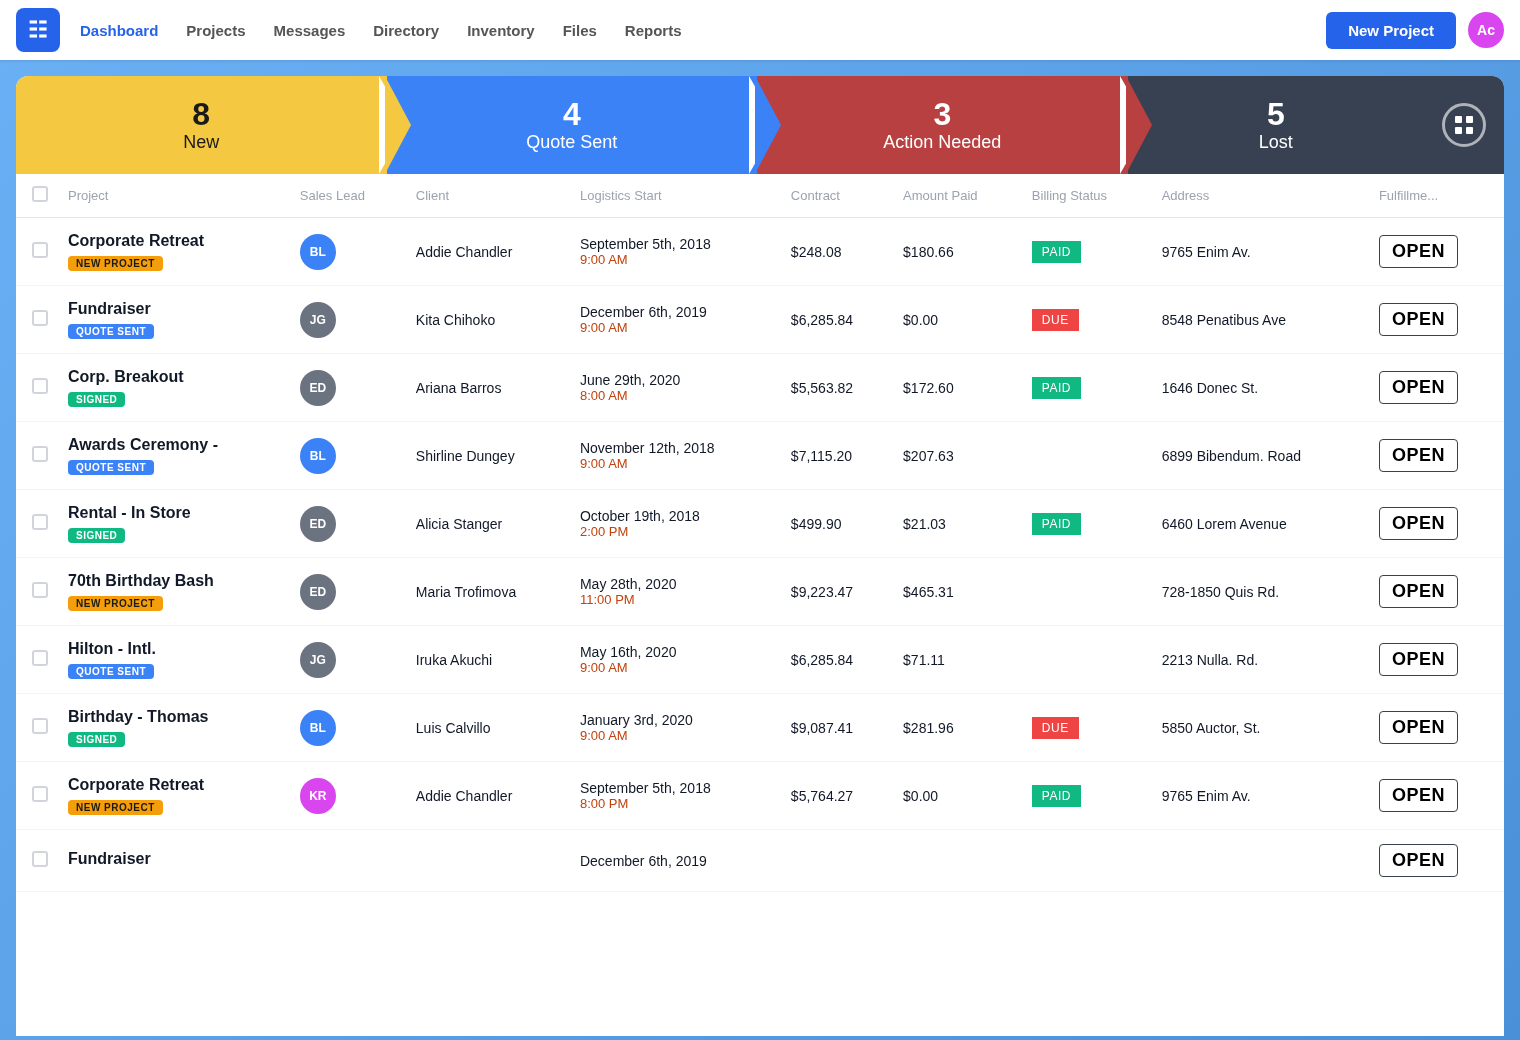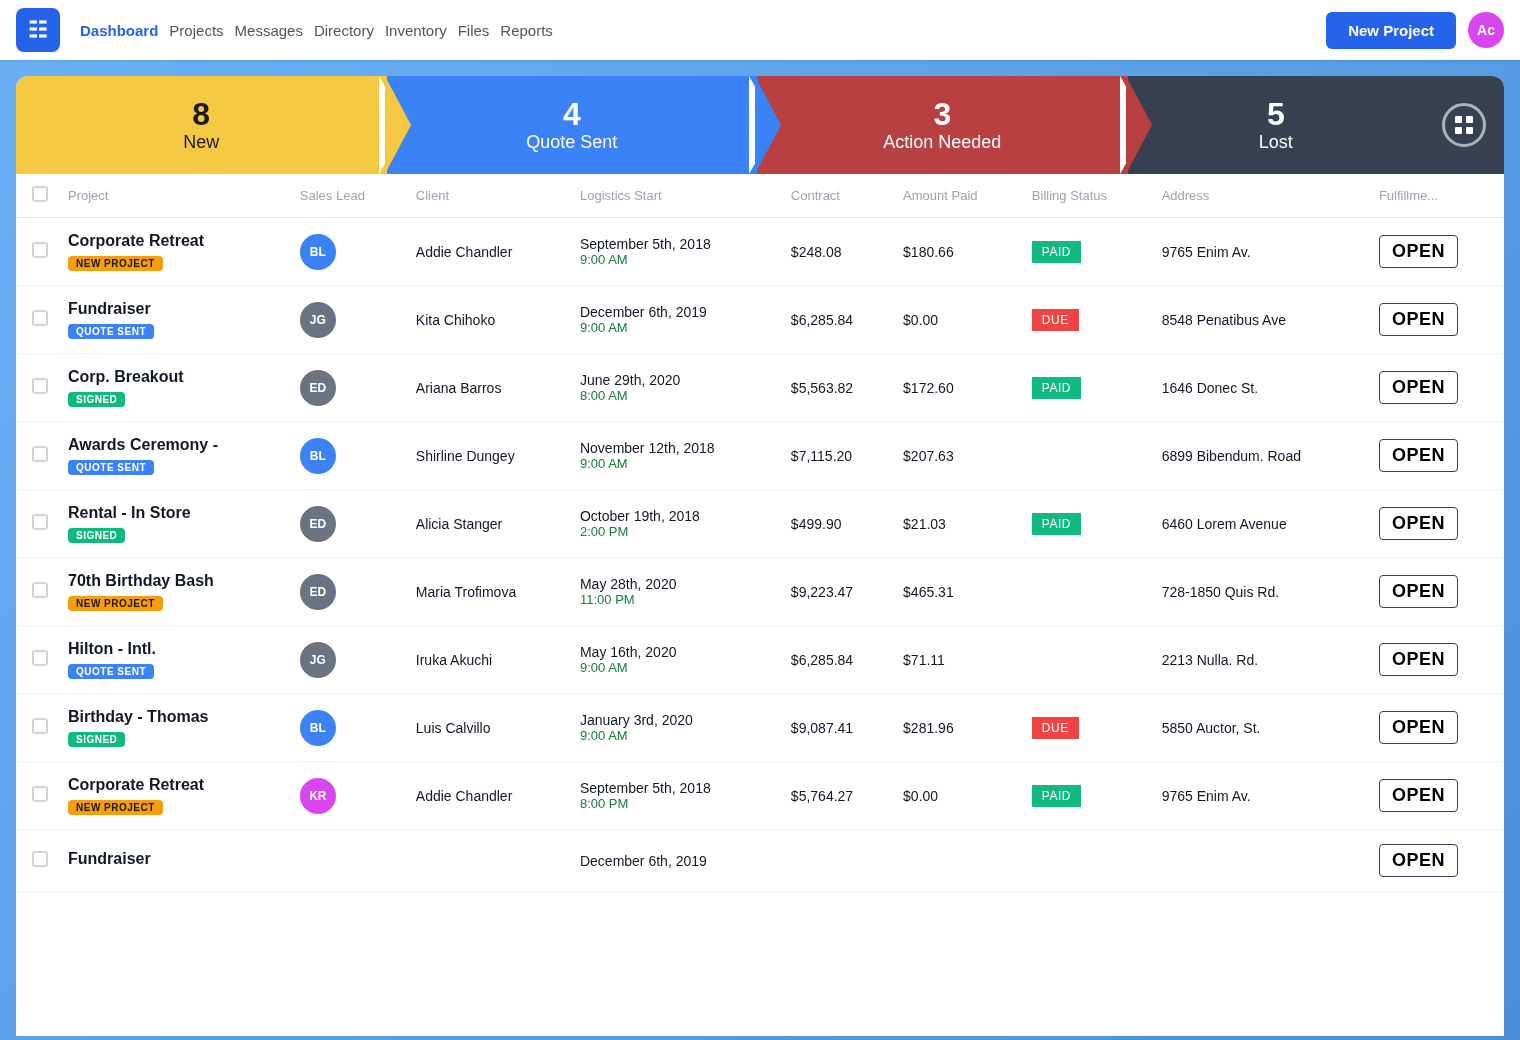--- a/index.html
+++ b/index.html
@@ -37,28 +37,28 @@
       margin-right: 20px;
       flex-shrink: 0;
     }
     .logo-icon {
       color: white;
       font-size: 22px;
       font-weight: bold;
     }
     .nav-links {
       display: flex;
-      gap: 11px;
+      gap: 28px;
       flex: 1;
     }
     .nav-link {
       font-size: 15px;
       color: #555;
       text-decoration: none;
-      font-weight: 400;
+      font-weight: 700;
       cursor: pointer;
       padding: 4px 0;
     }
     .nav-link.active {
       color: #2563eb;
       font-weight: 600;
     }
     .new-project-btn {
       background: #2563eb;
       color: white;
@@ -257,21 +257,21 @@
       color: white;
       font-size: 12px;
       font-weight: 700;
     }
 
     .logistics-date {
       color: #111827;
       font-weight: 500;
     }
     .logistics-time {
-      color: #15803d;
+      color: #c2410c;
       font-size: 13px;
     }
 
     .billing-badge {
       display: inline-block;
       padding: 4px 10px;
       border-radius: 0;
       font-size: 12px;
       font-weight: 400;
       letter-spacing: 0.5px;

